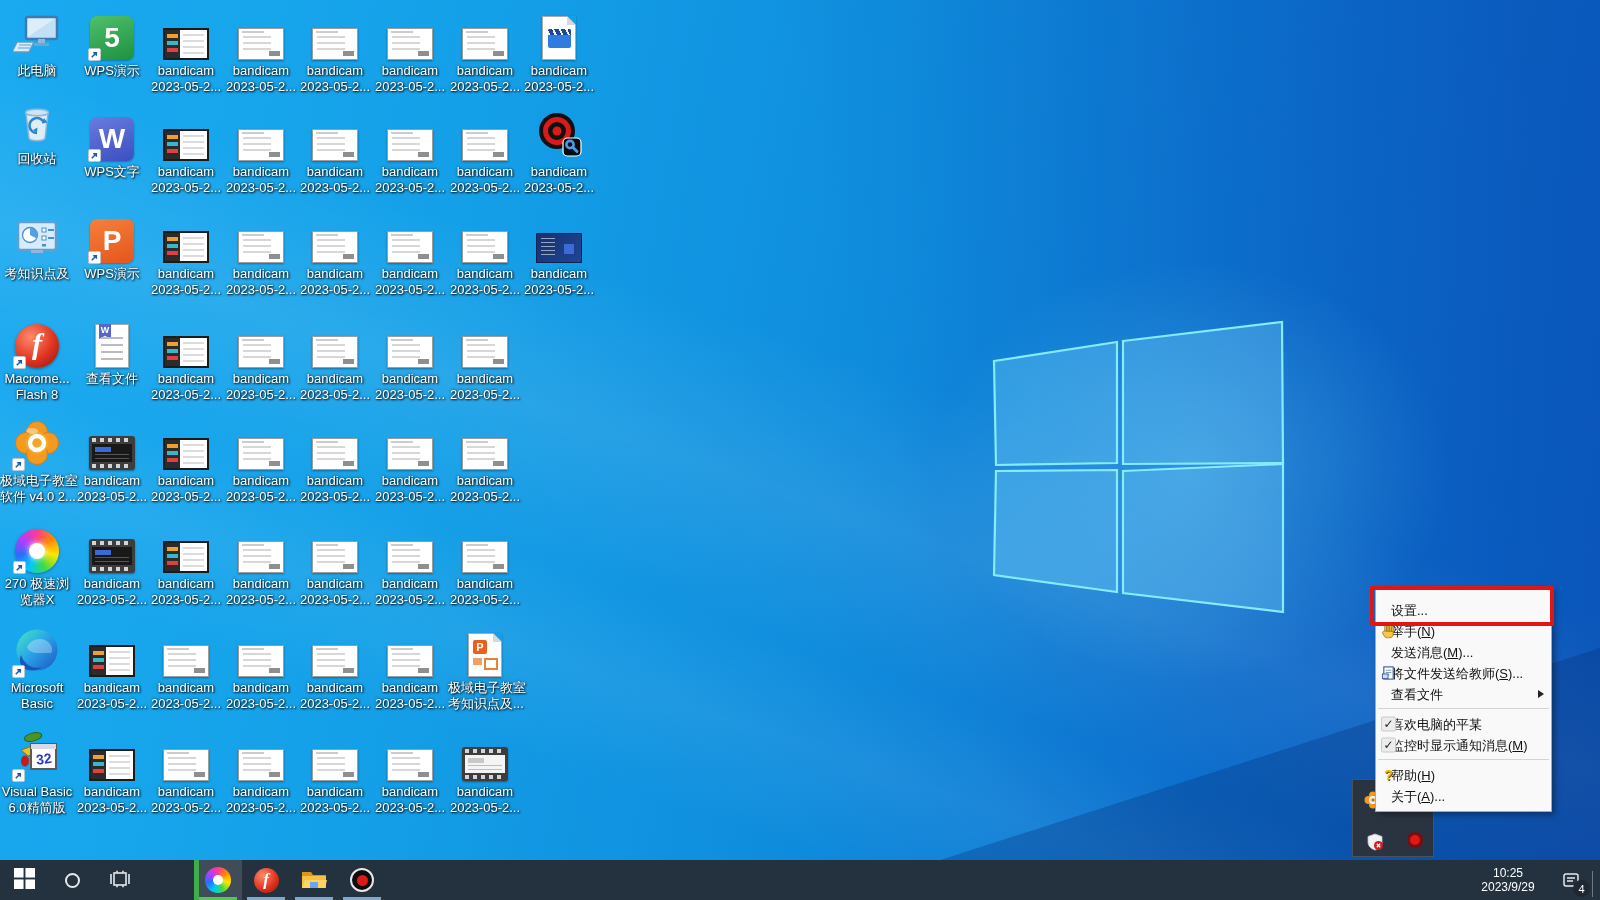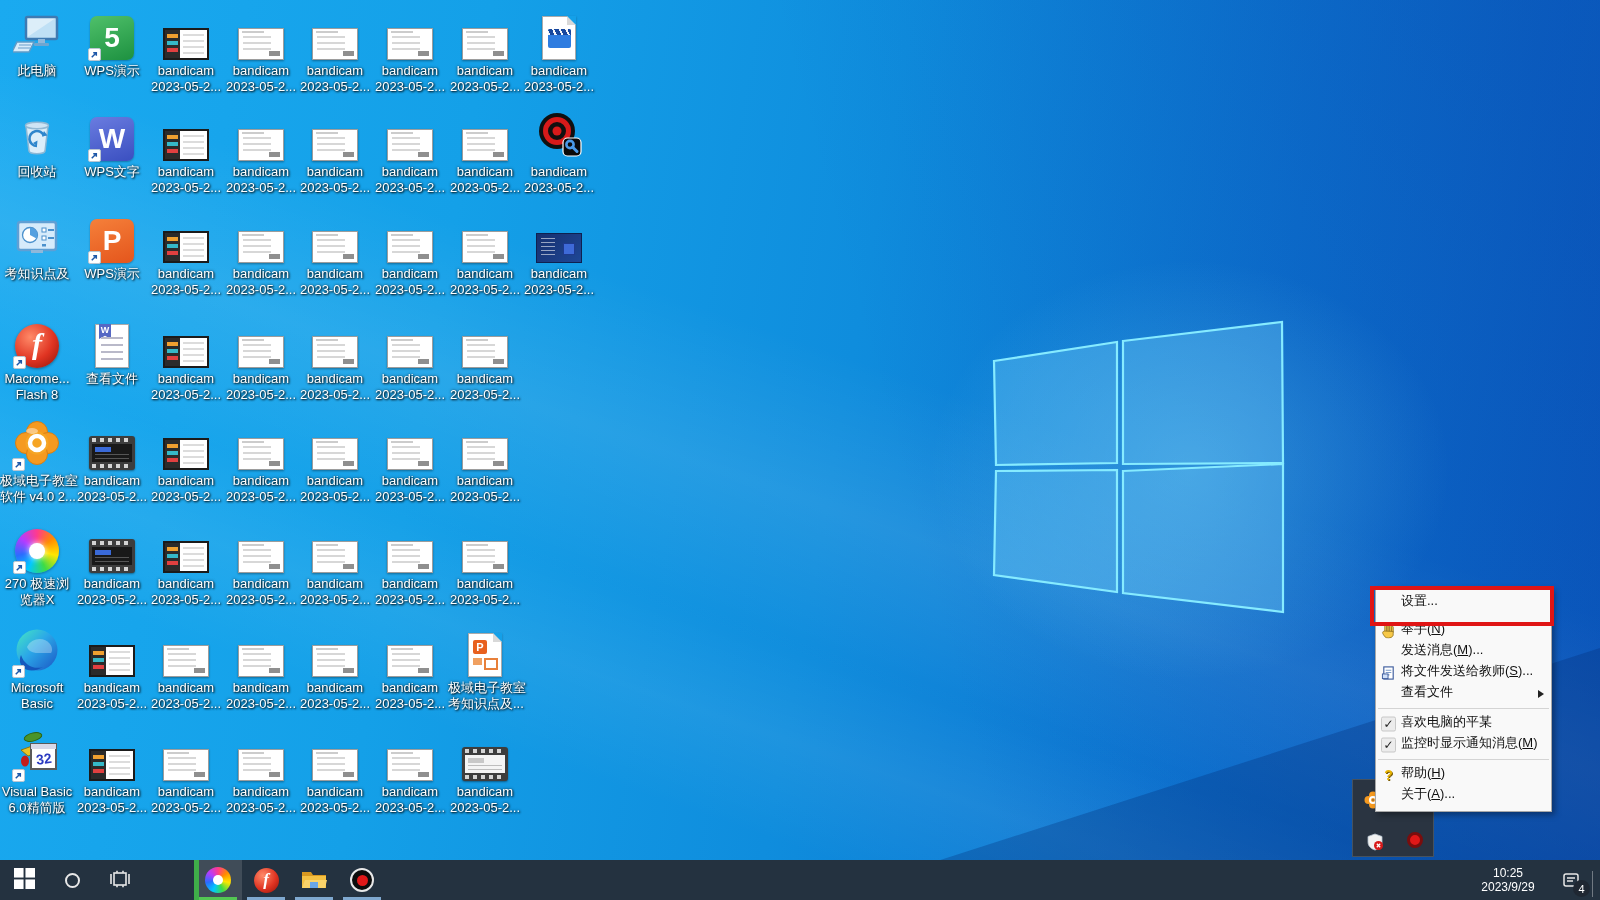--- a/index.html
+++ b/index.html
@@ -110,21 +110,21 @@
   .badge{position:absolute;right:2px;bottom:3px;width:17px;height:17px;border-radius:50%;background:#1f2732;
     color:#fff;font-size:11px;display:flex;align-items:center;justify-content:center;}
   .tb-sep{width:1px;height:26px;background:rgba(255,255,255,.35);margin:7px 0 0 0;}
   .show-desktop{width:7px;height:40px;cursor:pointer;}
   
   .flyout{position:absolute;left:1352px;top:779px;width:82px;height:78px;background:#2a3441;border:1px solid #46525f;z-index:5;}
   .flyout .t-ic{position:absolute;width:20px;height:20px;display:flex;align-items:center;justify-content:center;cursor:pointer;}
   
   .menu{position:absolute;left:1375px;top:587px;width:177px;background:#f9f9f9;border:1px solid #a8a8a8;
     box-shadow:3px 3px 6px rgba(0,0,0,.35);z-index:10;padding:4px 0 5px 0;font-size:13px;color:#111;}
-  .m-item{position:relative;height:21px;display:flex;align-items:flex-start;padding-left:25px;cursor:pointer;}
+  .m-item{position:relative;height:21px;display:flex;align-items:flex-end;padding-left:15px;cursor:pointer;}
   .m-item.tall{height:28px;}
   .m-gutter{position:absolute;left:4px;top:50%;transform:translateY(-50%);width:17px;height:17px;
     display:flex;align-items:center;justify-content:center;}
   .m-check{width:15px;height:15px;background:#ececec;border:1px solid #c8c8c8;border-radius:2px;
     font-size:12px;line-height:13px;text-align:center;color:#222;}
   .m-sub{position:absolute;right:7px;top:50%;margin-top:-4px;width:0;height:0;
     border-left:6px solid #222;border-top:4px solid transparent;border-bottom:4px solid transparent;}
   .m-sep{height:1px;background:#d4d4d4;margin:4px 2px;}
   .m-help{color:#e8b400;font-weight:bold;font-size:14px;text-shadow:1px 1px 0 #7c5c00;}
   .annotation{position:absolute;left:1370px;top:586px;width:184px;height:40px;border:4px solid #e01515;z-index:12;pointer-events:none;}
@@ -168,21 +168,21 @@
     <rect x="21" y="29" width="15" height="3" rx="1" fill="#6ea6d0"></rect>
     <path d="M4 28 L21 28 L16 38 L-1 38 z" fill="#d8ecfa" stroke="#5f9cc8" stroke-width="1.5"></path>
     <path d="M6 31 L18 31 M5 34 L17 34" stroke="#8fb8da" stroke-width="1.5"></path>
   </svg>
 </div>
         </div>
         <div class="label">
           <div>此电脑</div>
         </div>
       </div>
-      <div class="cell" style="left: 0px; top: 109px;">
+      <div class="cell" style="left: 0px; top: 96px;">
         <div class="art-box">
           <div class="artwrap">
   <svg viewBox="0 0 46 46" width="46" height="46">
     <path d="M12 15 L34 15 L31 40 C30 43.5 16 43.5 15 40 z" fill="#e6f2fb" stroke="#93b9d4" stroke-width="1.5" opacity=".95"></path>
     <ellipse cx="23" cy="14.5" rx="11.5" ry="3.2" fill="#cfe4f4" stroke="#93b9d4" stroke-width="1.5"></ellipse>
     <path d="M23 35 a7.5 7.5 0 1 1 7 -10" fill="none" stroke="#2f86cc" stroke-width="2.6"></path>
     <path d="M30 20 l3.5 4.5 -5.5 1z" fill="#2f86cc"></path>
     <path d="M23 35 l-4 -3 4.5 -2.5z" fill="#2f86cc"></path>
   </svg>
 </div>

